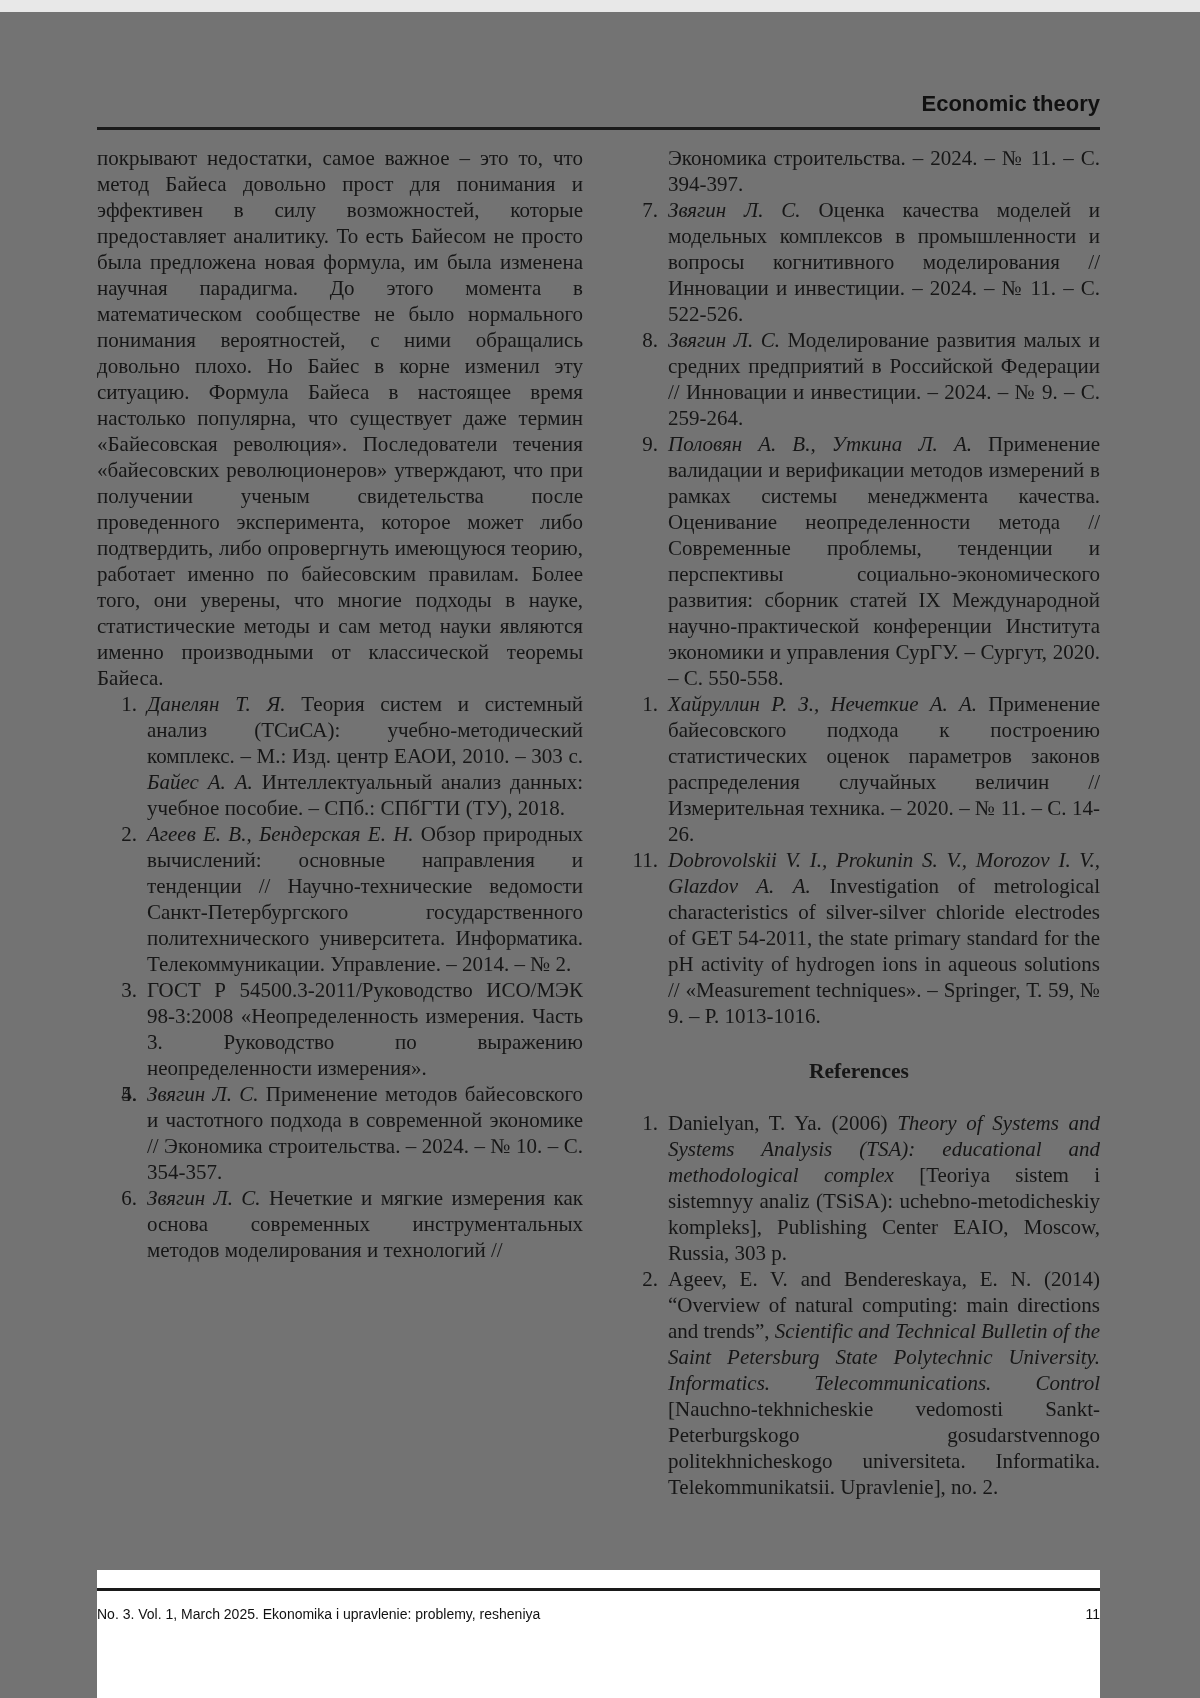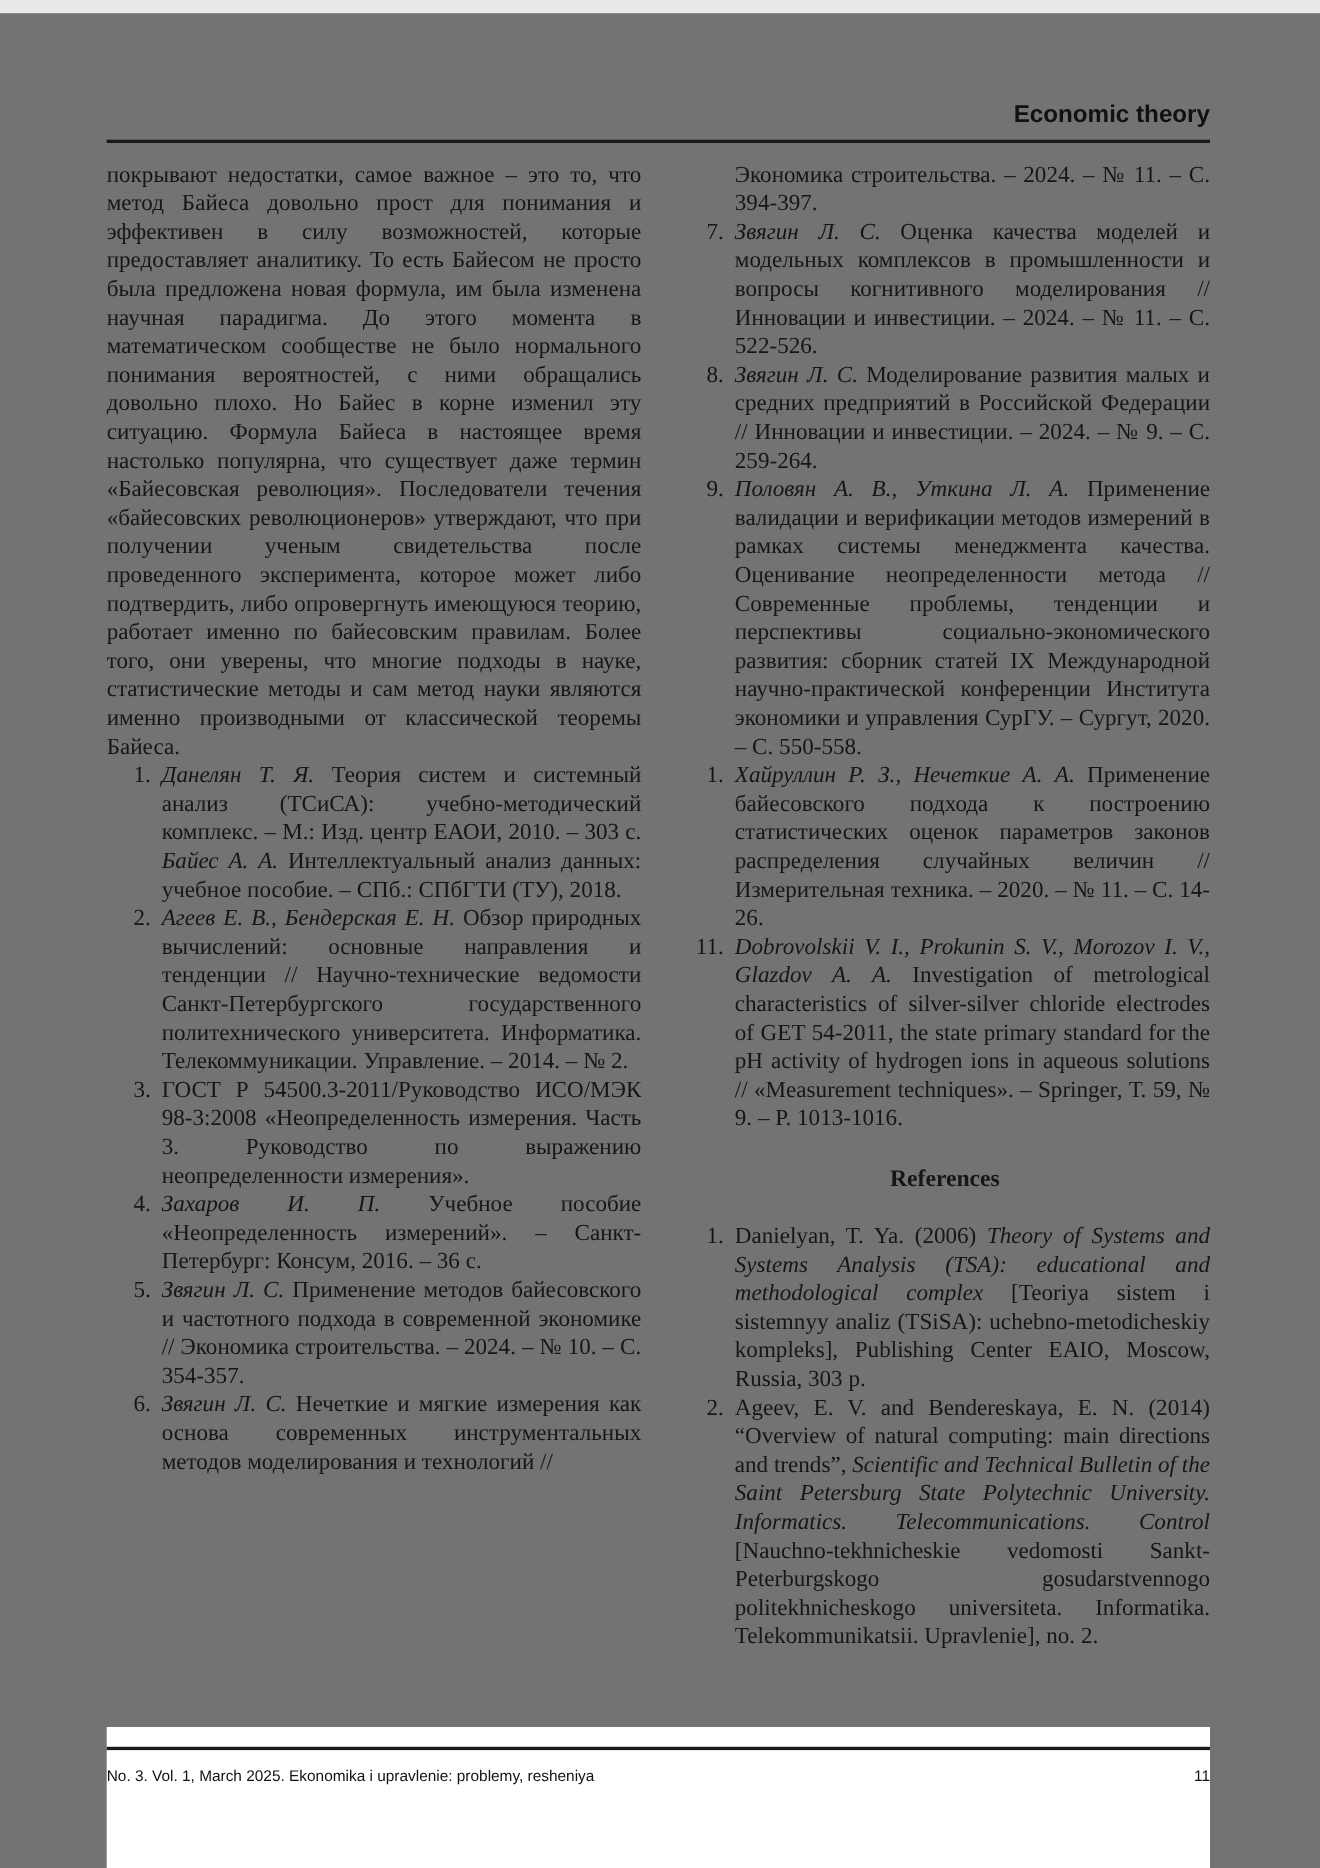--- a/index.html
+++ b/index.html
@@ -75,21 +75,21 @@
   <div class="columns">
 
     <div class="col col-left">
       <p class="intro">покрывают недостатки, самое важное – это то, что метод Байеса довольно прост для понимания и эффективен в силу возможностей, которые предоставляет аналитику. То есть Байесом не просто была предложена новая формула, им была изменена научная парадигма. До этого момента в математическом сообществе не было нормального понимания вероятностей, с ними обращались довольно плохо. Но Байес в корне изменил эту ситуацию. Формула Байеса в настоящее время настолько популярна, что существует даже термин «Байесовская революция». Последователи течения «байесовских революционеров» утверждают, что при получении ученым свидетельства после проведенного эксперимента, которое может либо подтвердить, либо опровергнуть имеющуюся теорию, работает именно по байесовским правилам. Более того, они уверены, что многие подходы в науке, статистические методы и сам метод науки являются именно производными от классической теоремы Байеса.</p>
 
 
       <div class="ref-list">
           <div class="ref-item"><span class="ref-num">1.</span><span class="ref-text"><em>Данелян Т. Я.</em><span> Теория систем и системный анализ (ТСиСА): учебно-методический комплекс. – М.: Изд. центр ЕАОИ, 2010. – 303 с. </span><em>Байес А. А.</em><span> Интеллектуальный анализ данных: учебное пособие. – СПб.: СПбГТИ (ТУ), 2018.</span></span></div>
           <div class="ref-item"><span class="ref-num">2.</span><span class="ref-text"><em>Агеев Е. В., Бендерская Е. Н.</em><span> Обзор природных вычислений: основные направления и тенденции // Научно-технические ведомости Санкт-Петербургского государственного политехнического университета. Информатика. Телекоммуникации. Управление. – 2014. – № 2.</span></span></div>
           <div class="ref-item"><span class="ref-num">3.</span><span class="ref-text"><span>ГОСТ Р 54500.3-2011/Руководство ИСО/МЭК 98-3:2008 «Неопределенность измерения. Часть 3. Руководство по выражению неопределенности измерения».</span></span></div>
-          <div class="ref-item"><span class="ref-num">4.</span><span class="ref-text"><em>Захаров И. П.</em><span> Учебное пособие «Неопределенность измерений». – Санкт-Петербург: Консум, 2016. – 36 с.</span></span></div>
+          <div class="ref-item"><span class="ref-num">4.</span></div>
           <div class="ref-item"><span class="ref-num">5.</span><span class="ref-text"><em>Звягин Л. С.</em><span> Применение методов байесовского и частотного подхода в современной экономике // Экономика строительства. – 2024. – № 10. – С. 354-357.</span></span></div>
           <div class="ref-item"><span class="ref-num">6.</span><span class="ref-text"><em>Звягин Л. С.</em><span> Нечеткие и мягкие измерения как основа современных инструментальных методов моделирования и технологий //</span></span></div>
         </div>
     </div>
 
     <div class="col col-right">
       <div class="ref-list">
           <div class="ref-item"><span class="ref-num"></span><span class="ref-text"><span>Экономика строительства. – 2024. – № 11. – С. 394-397.</span></span></div>
           <div class="ref-item"><span class="ref-num">7.</span><span class="ref-text"><em>Звягин Л. С.</em><span> Оценка качества моделей и модельных комплексов в промышленности и вопросы когнитивного моделирования // Инновации и инвестиции. – 2024. – № 11. – С. 522-526.</span></span></div>
           <div class="ref-item"><span class="ref-num">8.</span><span class="ref-text"><em>Звягин Л. С.</em><span> Моделирование развития малых и средних предприятий в Российской Федерации // Инновации и инвестиции. – 2024. – № 9. – С. 259-264.</span></span></div>

